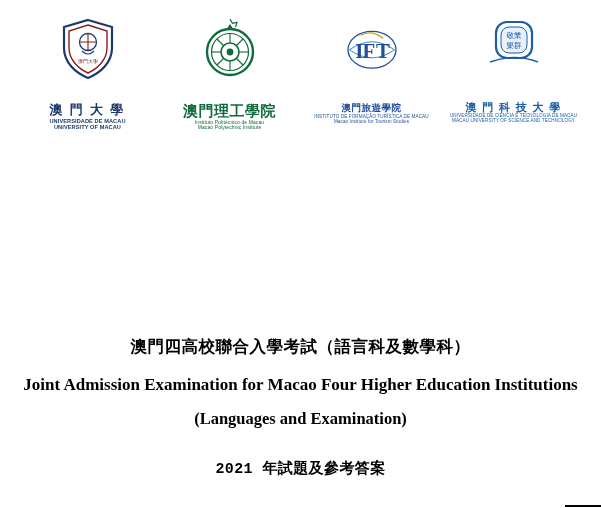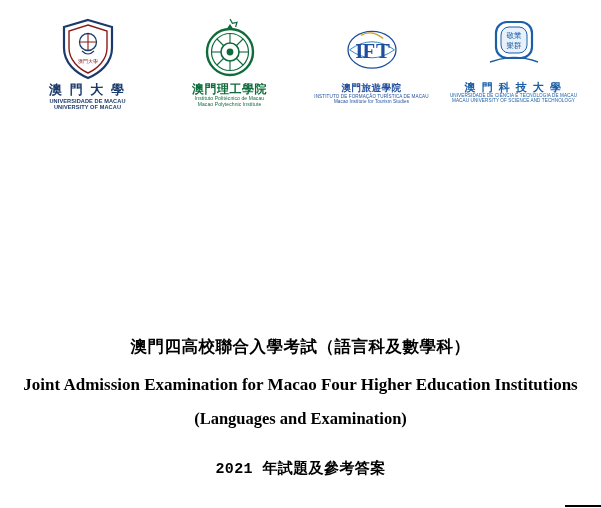--- a/index.html
+++ b/index.html
@@ -41,38 +41,39 @@
     height: 62px;
     display: flex;
     align-items: center;
     justify-content: center;
   }
   .logo-caption {
     margin-top: 3px;
     line-height: 1.12;
   }
   .cap-cn {
-    font-family: Liberation Sans, sans-serif;
+    font-family: Liberation Serif, serif;
     font-size: 10px;
     font-weight: bold;
     letter-spacing: 0.6px;
     display: block;
+    margin-top: 20px;
   }
   .cap-en {
     font-family: "Liberation Sans", sans-serif;
     font-size: 5.2px;
     display: block;
     letter-spacing: 0.1px;
     white-space: nowrap;
   }
 
   
   .um .cap-cn { color: #1b3a6b; font-size: 13px; letter-spacing: 2px; }
   .um .cap-en { color: #1b3a6b; font-weight: bold; font-size: 5.6px; }
-  .ipm .cap-cn { color: #0e6b3a; font-size: 12px; letter-spacing: 0.5px; }
+  .ipm .cap-cn { color: #0e6b3a; font-size: 15px; letter-spacing: 0.5px; }
   .ipm .cap-en { color: #0e6b3a; font-size: 5px; }
   .iftm .cap-cn { color: #1f4e9c; font-size: 9.5px; letter-spacing: 0.5px; }
   .iftm .cap-en { color: #1f4e9c; font-size: 4.6px; }
   .must .cap-cn { color: #1b5fa8; font-size: 11px; letter-spacing: 1.5px; }
   .must .cap-en { color: #1b5fa8; font-size: 4.6px; }
 
   .must .logo-caption { margin-top: 1px; }
 
   
   .title-block {

